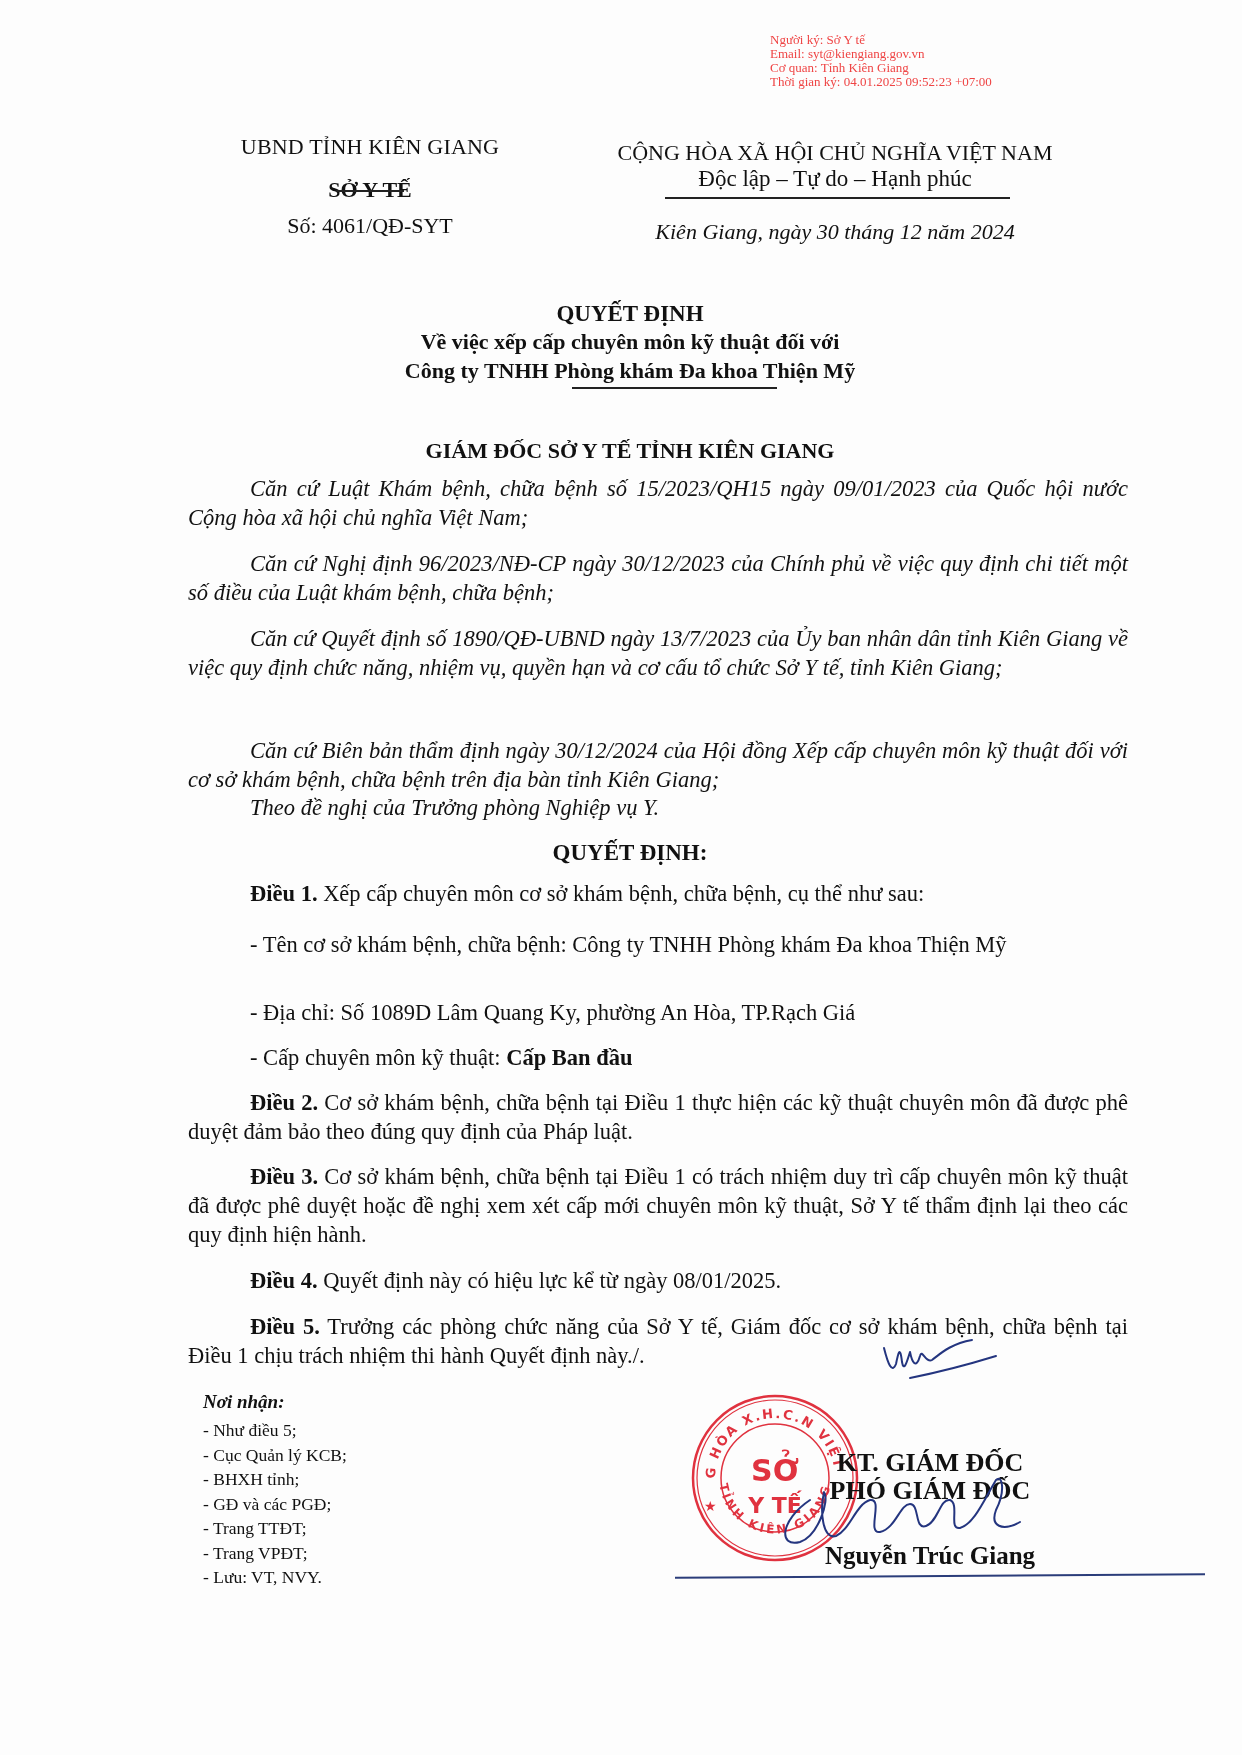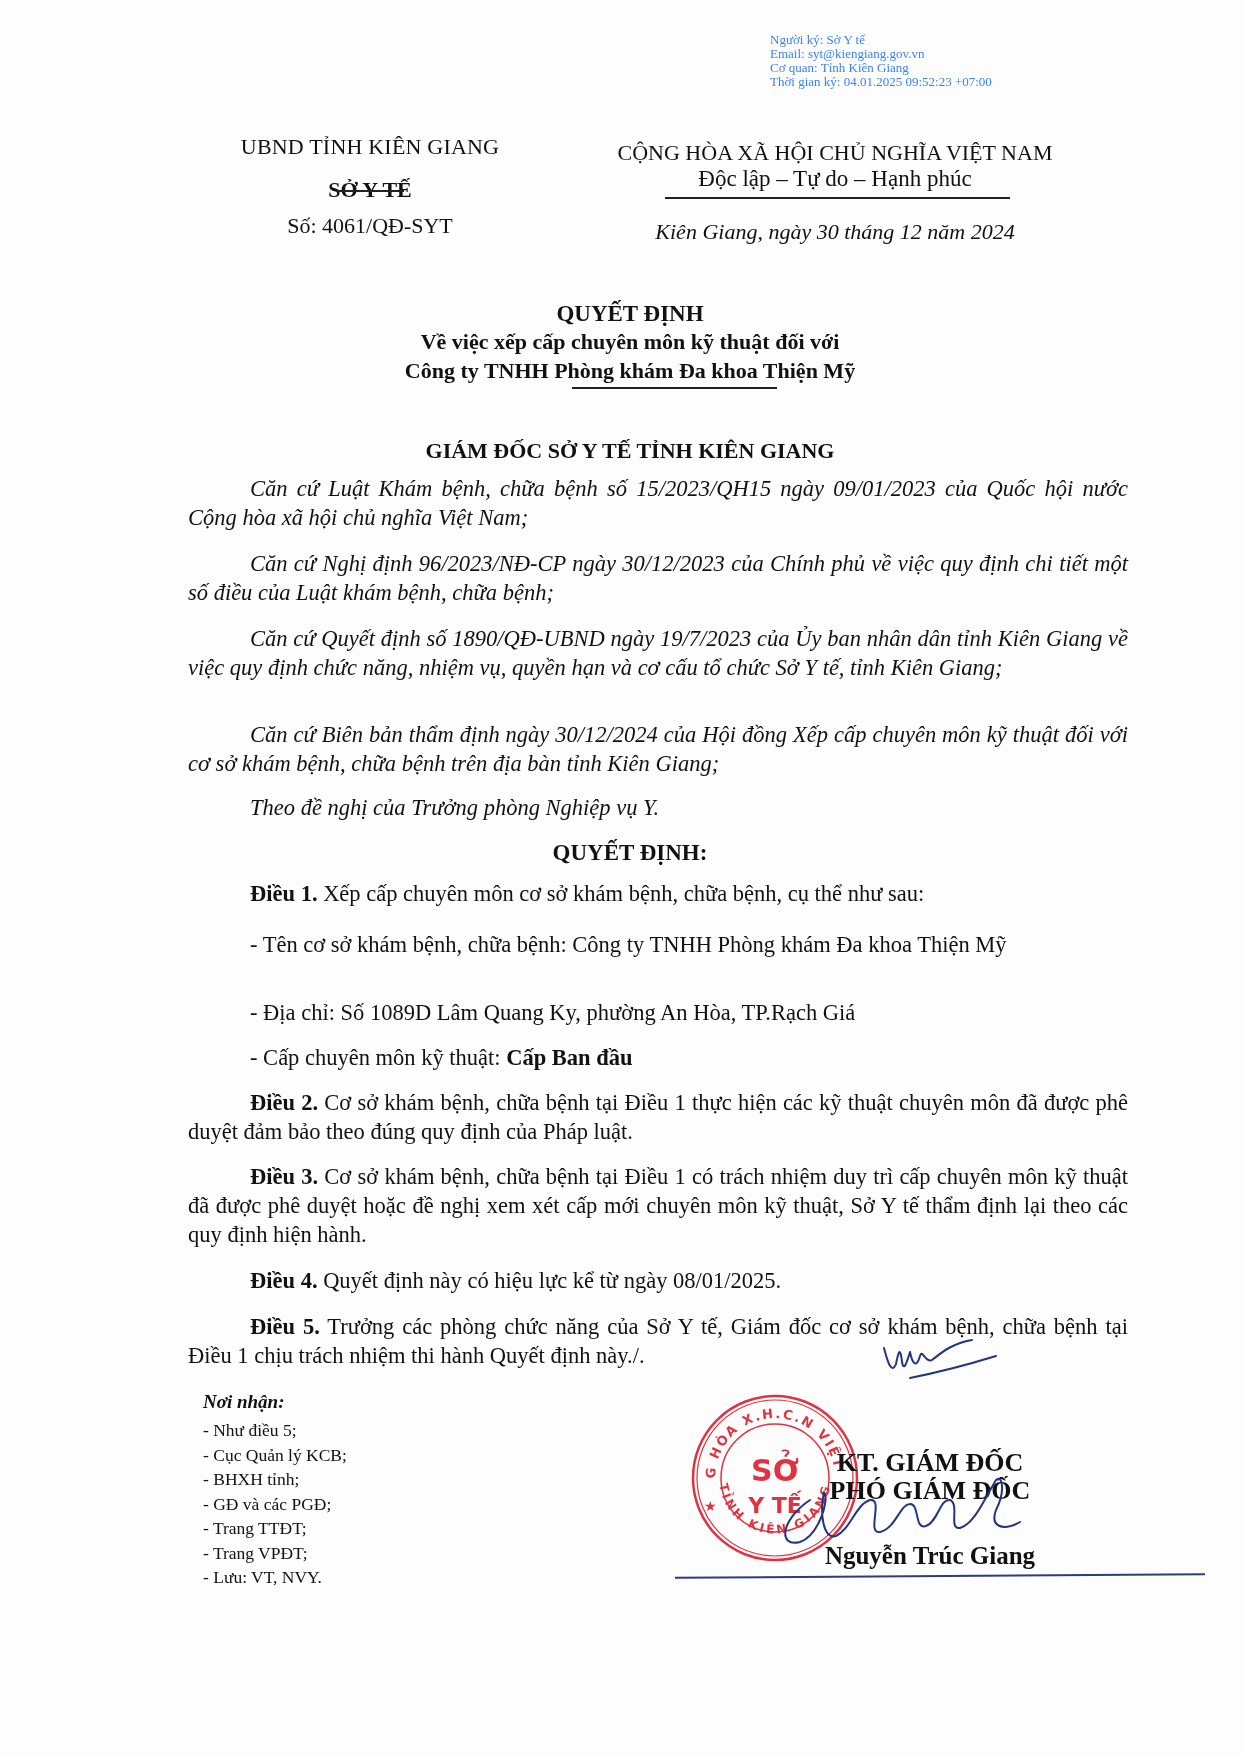--- a/index.html
+++ b/index.html
@@ -8,21 +8,21 @@
       background: #fdfdfd;
       position: relative;
       overflow: hidden;
       font-family: "Liberation Serif", "DejaVu Serif", serif;
       color: #111;
     }
     .abs { position: absolute; }
     .sig-meta {
       left: 770px; top: 33px;
       font-size: 13px; line-height: 14px;
-      color: #3b82f6;
+      color: #ef4444;
     }
     .sig-meta div { white-space: nowrap; }
     .center { text-align: center; white-space: nowrap; }
     .left-hdr { left: 200px; width: 340px; }
     .right-hdr { left: 570px; width: 530px; }
     .hdr-agency { top: 134px; font-size: 22px; letter-spacing: 0.2px; }
     .hdr-dept { top: 161px; font-size: 22px; font-weight: bold; margin-top: 16px; }
     .hdr-dept-line { left: 336px; top: 190px; width: 68px; height: 1.5px; background: #222; }
     .hdr-docnum { top: 213px; font-size: 22px; }
     .hdr-nation { top: 140px; font-size: 22px; font-weight: normal; }
@@ -80,22 +80,22 @@
 <div class="abs center right-hdr hdr-date">Kiên Giang, ngày 30 tháng 12 năm 2024</div>
 
 <div class="abs center title t1">QUYẾT ĐỊNH</div>
 <div class="abs center title t2">Về việc xếp cấp chuyên môn kỹ thuật đối với</div>
 <div class="abs center title t3">Công ty TNHH Phòng khám Đa khoa Thiện Mỹ</div>
 <div class="abs t3-line"></div>
 <div class="abs center title t4">GIÁM ĐỐC SỞ Y TẾ TỈNH KIÊN GIANG</div>
 
 <div class="abs para it" style="top:474px;"><span class="ind"></span><span>Căn cứ Luật Khám bệnh, chữa bệnh số 15/2023/QH15 ngày 09/01/2023 của Quốc hội nước Cộng hòa xã hội chủ nghĩa Việt Nam;</span></div>
 <div class="abs para it" style="top:549px;"><span class="ind"></span><span>Căn cứ Nghị định 96/2023/NĐ-CP ngày 30/12/2023 của Chính phủ về việc quy định chi tiết một số điều của Luật khám bệnh, chữa bệnh;</span></div>
-<div class="abs para it" style="top:624px;"><span class="ind"></span><span>Căn cứ Quyết định số 1890/QĐ-UBND ngày 19/7/2023 của Ủy ban nhân dân tỉnh Kiên Giang về việc quy định chức năng, nhiệm vụ, quyền hạn và cơ cấu tổ chức Sở Y tế, tỉnh Kiên Giang;</span></div>
-<div class="abs para it" style="top:720px;"><span class="ind"></span><span>Căn cứ Biên bản thẩm định ngày 30/12/2024 của Hội đồng Xếp cấp chuyên môn kỹ thuật đối với cơ sở khám bệnh, chữa bệnh trên địa bàn tỉnh Kiên Giang;</span></div>
+<div class="abs para it" style="top:624px;"><span class="ind"></span><span>Căn cứ Quyết định số 1890/QĐ-UBND ngày 13/7/2023 của Ủy ban nhân dân tỉnh Kiên Giang về việc quy định chức năng, nhiệm vụ, quyền hạn và cơ cấu tổ chức Sở Y tế, tỉnh Kiên Giang;</span></div>
+<div class="abs para it" style="top:736px;"><span class="ind"></span><span>Căn cứ Biên bản thẩm định ngày 30/12/2024 của Hội đồng Xếp cấp chuyên môn kỹ thuật đối với cơ sở khám bệnh, chữa bệnh trên địa bàn tỉnh Kiên Giang;</span></div>
 <div class="abs para it" style="top:793px;"><span class="ind"></span><span>Theo đề nghị của Trưởng phòng Nghiệp vụ Y.</span></div>
 
 <div class="abs center title" style="top:840px;font-size:23px;">QUYẾT ĐỊNH:</div>
 
 <div class="abs para" style="top:879px;"><span class="ind"></span><b>Điều 1.</b><span> Xếp cấp chuyên môn cơ sở khám bệnh, chữa bệnh, cụ thể như sau:</span></div>
 <div class="abs para" style="top:923px;line-height:44px;"><span class="ind"></span><span>- Tên cơ sở khám bệnh, chữa bệnh: Công ty TNHH Phòng khám Đa khoa Thiện Mỹ</span></div>
 <div class="abs para" style="top:998px;"><span class="ind"></span><span>- Địa chỉ: Số 1089D Lâm Quang Ky, phường An Hòa, TP.Rạch Giá</span></div>
 <div class="abs para" style="top:1043px;"><span class="ind"></span><span>- Cấp chuyên môn kỹ thuật: </span><b>Cấp Ban đầu</b></div>
 
 <div class="abs para" style="top:1088px;"><span class="ind"></span><b>Điều 2.</b><span> Cơ sở khám bệnh, chữa bệnh tại Điều 1 thực hiện các kỹ thuật chuyên môn đã được phê duyệt đảm bảo theo đúng quy định của Pháp luật.</span></div>

